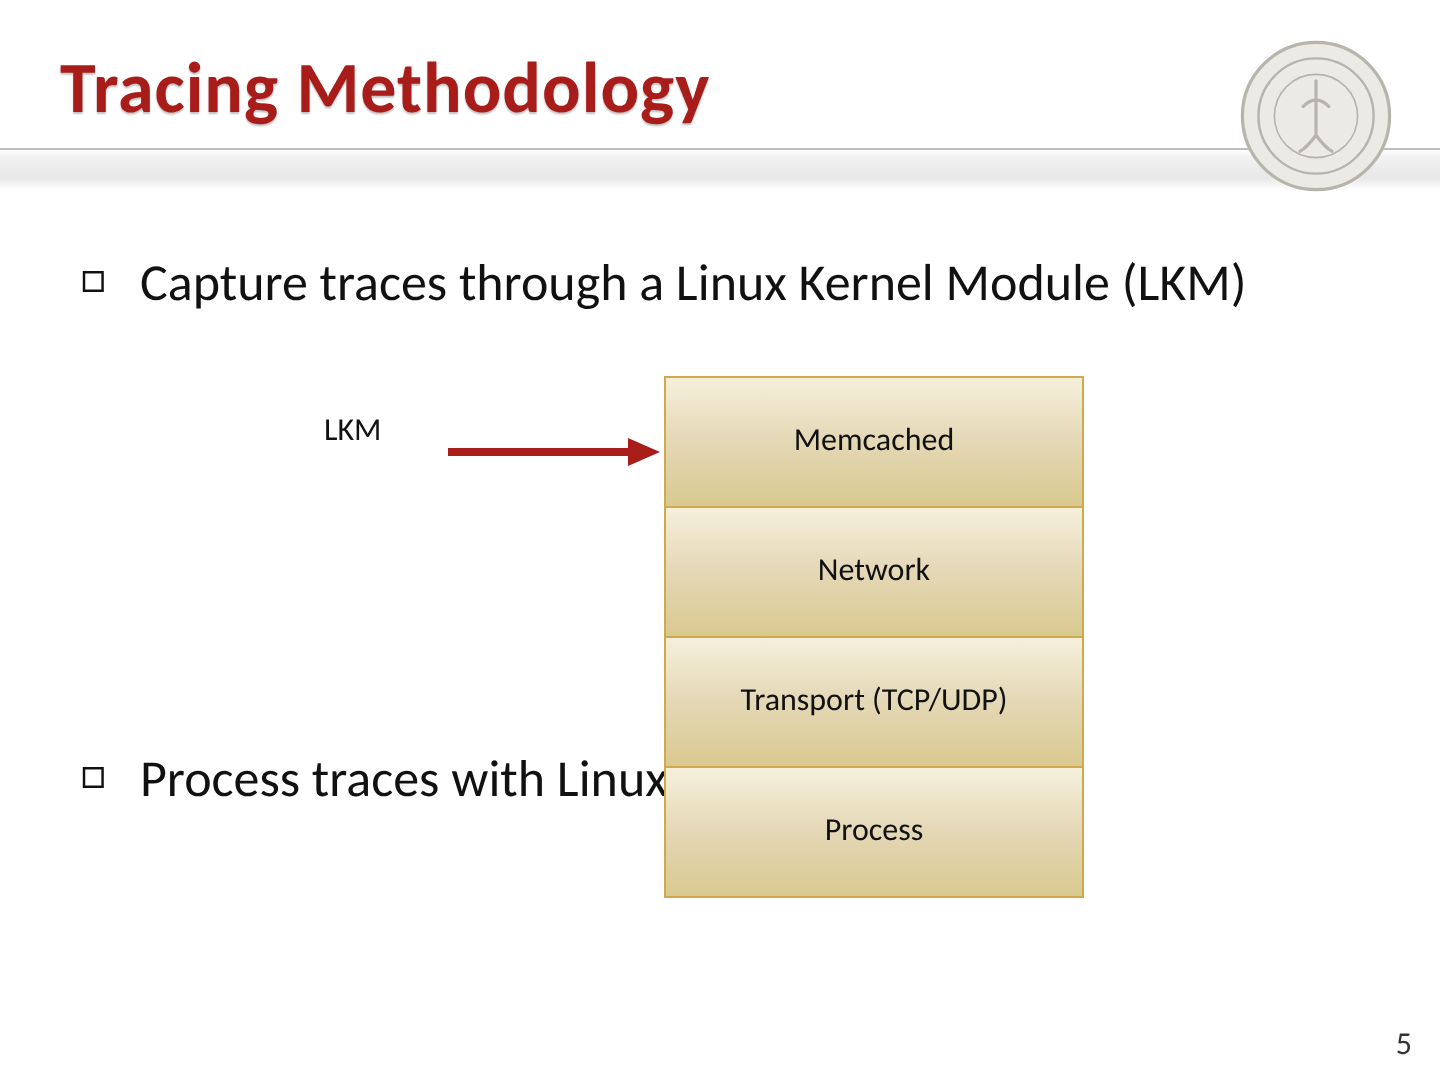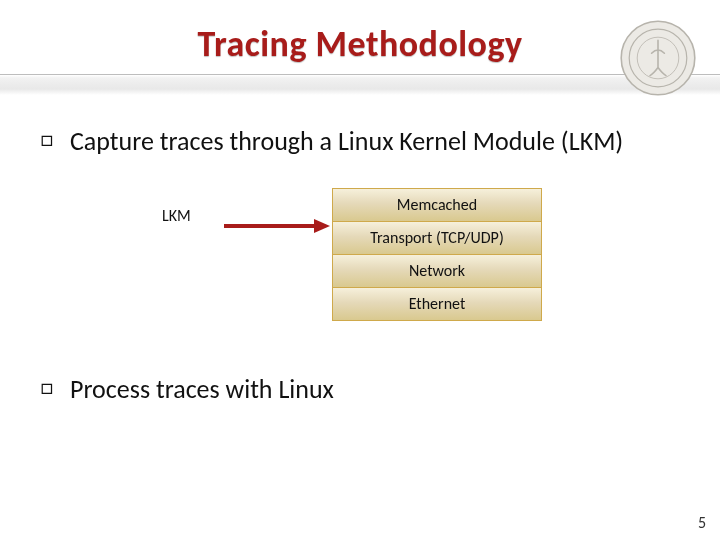--- a/index.html
+++ b/index.html
@@ -7,21 +7,21 @@
     --accent:#a81c1a;
     --beige:#e5d9b9;
     --beige-dark:#d9c98f;
     --layer-line:#cfa94b;
   }
   html,body{margin:0;padding:0;background:#fff;font-family:"Segoe UI","Calibri",Arial,sans-serif;color:#111;}
   .slide{position:relative;width:var(--slide-w);height:var(--slide-h);overflow:hidden;}
 
   
   .title-wrap{position:relative;padding:22px 30px 8px 30px;}
-  .title{font-size:36px;font-weight:700;color:var(--accent);letter-spacing:0.5px;text-shadow:0 1px 1px rgba(0,0,0,0.25);text-align:center;}
+  .title{font-size:36px;font-weight:700;color:var(--accent);letter-spacing:0.5px;text-shadow:0 1px 1px rgba(0,0,0,0.25);}
   .title-strip{
     height:20px;
     background:linear-gradient(to bottom,
       rgba(0,0,0,0) 0%,
       rgba(0,0,0,0.05) 15%,
       rgba(180,180,180,0.25) 45%,
       rgba(230,230,230,0.9) 70%,
       rgba(255,255,255,0.0) 100%);
     border-top:1px solid #bdbdbd;
   }
@@ -32,21 +32,21 @@
   .bullet{display:flex;gap:12px;margin-bottom:10px;}
   .bullet .marker{flex:0 0 18px;font-size:22px;line-height:1.3;}
   .bullet .text{flex:1;}
 
   
   .diagram{position:relative;margin:30px auto 25px;height:160px;}
   .lkm-label{position:absolute;left:122px;top:18px;font-size:16px;}
   .arrow{position:absolute;left:184px;top:30px;}
   .stack{position:absolute;left:292px;top:0;width:210px;}
   .layer{
-    text-align:center;font-size:16px;padding:6px 0;
+    text-align:center;font-size:16px;padding:22px 0;
     border:1px solid var(--layer-line);
     background:linear-gradient(to bottom,#f6f0db 0%,var(--beige) 45%,var(--beige-dark) 100%);
   }
   .layer+ .layer{border-top:none;}
 
   .pagenum{position:absolute;right:14px;bottom:8px;font-size:16px;color:#333;}
 </style>
 </head>
 <body>
 
@@ -72,23 +72,23 @@
     </div>
 
     <div class="diagram">
       <div class="lkm-label">LKM</div>
       <svg class="arrow" width="106" height="16" viewBox="0 0 106 16">
         <line x1="0" y1="8" x2="90" y2="8" stroke="#a81c1a" stroke-width="4"></line>
         <polygon points="90,1 106,8 90,15" fill="#a81c1a"></polygon>
       </svg>
       <div class="stack">
         <div class="layer">Memcached</div>
+        <div class="layer">Network</div>
         <div class="layer">Transport (TCP/UDP)</div>
-        <div class="layer">Network</div>
-        <div class="layer">Ethernet</div>
+        <div class="layer">Process</div>
       </div>
     </div>
 
     <div class="bullet">
       <span class="marker">□</span>
       <span class="text">Process traces with Linux</span>
     </div>
 
   </div>
 

